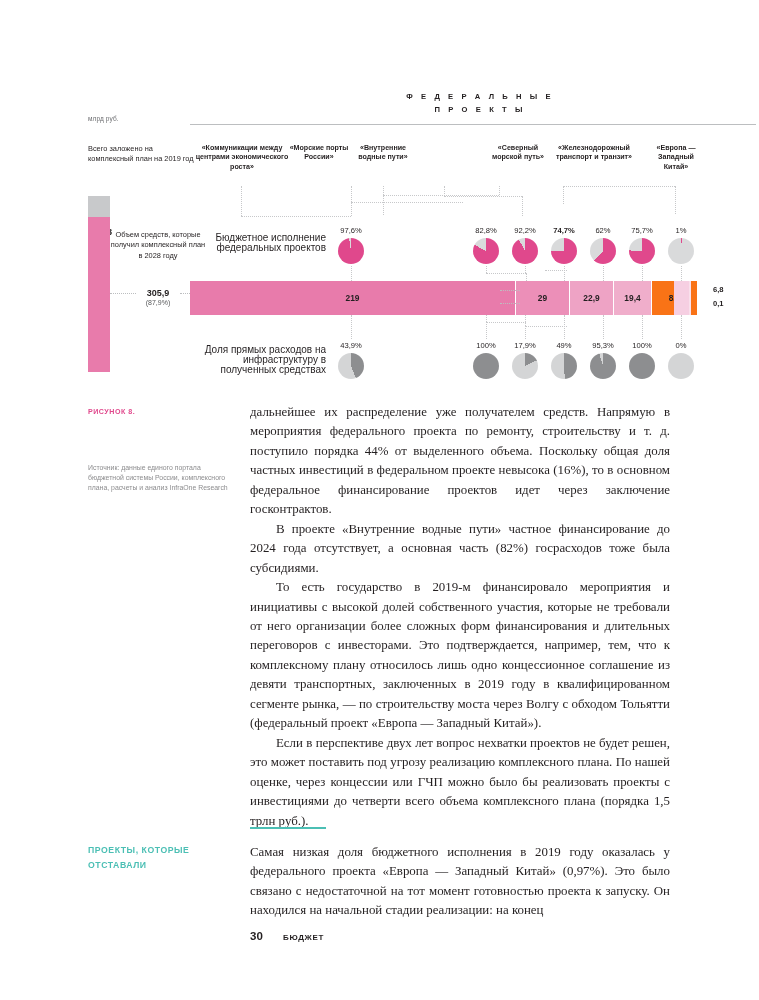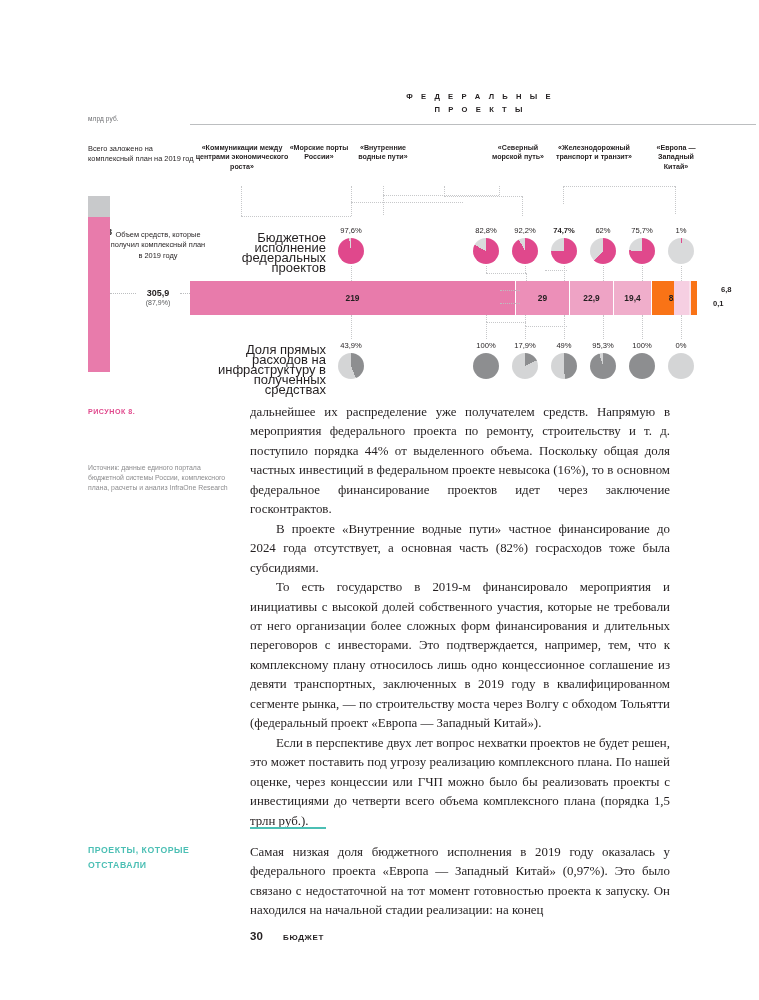--- a/index.html
+++ b/index.html
@@ -66,21 +66,21 @@
 
   
   .colhead{
     position:absolute;text-align:center;
     font-size:7.1px;font-weight:700;line-height:9.4px;color:#231f20;
   }
 
   
   .rowlabel{
     position:absolute;text-align:right;
-    font-size:13px;line-height:10px;color:#231f20;width:130px;
+    font-size:10px;line-height:10px;color:#231f20;width:130px;
   }
 
   
   .pie{position:absolute;width:26px;height:26px;border-radius:50%;}
   .pie-lab{
     position:absolute;width:48px;text-align:center;
     font-size:7.6px;color:#231f20;
   }
 
   
@@ -165,21 +165,21 @@
     </div>
 
     <div class="units">млрд руб.</div>
     <div class="rule"></div>
 
     <div class="total-cap">Всего заложено на комплексный план на 2019 год</div>
     <div class="total-val">347,8</div>
     <div class="totalbar">
       <div class="totalbar-fill"></div>
     </div>
-    <div class="got-cap">Объем средств, которые получил комплексный план в 2019 году</div>
+    <div class="got-cap">Объем средств, которые получил комплексный план в 2028 году</div>
     <div class="leader-l"></div>
     <div class="leader-r"></div>
     <div class="got-val">305,9</div>
     <div class="got-pct">(87,9%)</div>
 
     <div class="colhead" style="left:190px;top:144px;width:104px;">«Коммуникации между центрами экономического роста»</div>
     <div class="colhead" style="left:288px;top:144px;width:62px;">«Морские порты России»</div>
     <div class="colhead" style="left:348px;top:144px;width:70px;">«Внутренние водные пути»</div>
     <div class="colhead" style="left:485px;top:144px;width:66px;">«Северный морской путь»</div>
     <div class="colhead" style="left:545px;top:144px;width:98px;">«Железнодорожный транспорт и транзит»</div>
@@ -233,21 +233,21 @@
       <div class="bar-seg" style="left:0px;width:326px;background:#e87bab;">219</div>
       <div class="bar-seg" style="left:326px;width:54px;background:#ec8fb8;">29</div>
       <div class="bar-seg" style="left:380px;width:44px;background:#eea3c5;">22,9</div>
       <div class="bar-seg" style="left:424px;width:38px;background:#f0aecb;">19,4</div>
       <div class="bar-seg" style="left:462px;width:46px;background:#f97316;">8,7</div>
       <div class="bar-seg" style="left:484px;width:15px;background:#f6cfe2;border-right:none;"></div>
       <div class="bar-seg" style="left:499px;width:2px;background:#f9e0ec;border-right:none;"></div>
     </div>
     <div class="tinylead" style="left:500px;top:290px;width:20px;"></div>
     <div class="tinylead" style="left:500px;top:303px;width:20px;"></div>
-    <div class="tinylab" style="left:713px;top:285px;margin-left:8px;">6,8</div>
+    <div class="tinylab" style="left:713px;top:285px;">6,8</div>
     <div class="tinylab" style="left:713px;top:299px;">0,1</div>
 
     <div class="vline" style="left:351px;top:315px;height:24px;"></div>
     <div class="vline" style="left:486px;top:315px;height:7px;"></div>
     <div class="hline" style="left:486px;top:322px;width:40px;"></div>
     <div class="vline" style="left:486px;top:322px;height:17px;"></div>
     <div class="vline" style="left:525px;top:315px;height:11px;"></div>
     <div class="hline" style="left:525px;top:326px;width:42px;"></div>
     <div class="vline" style="left:525px;top:326px;height:13px;"></div>
     <div class="vline" style="left:564px;top:315px;height:24px;"></div>

